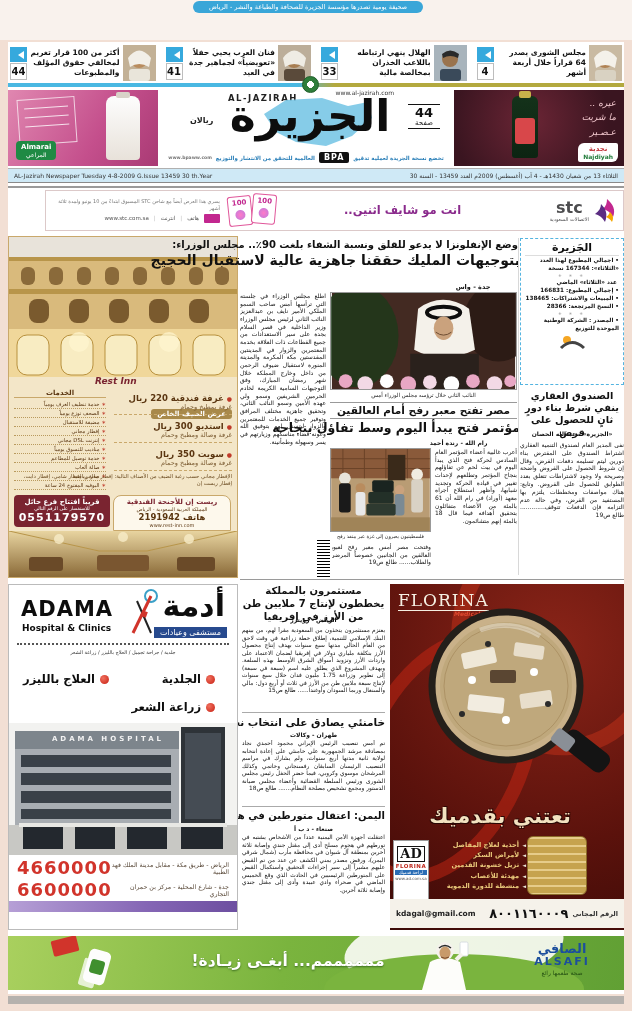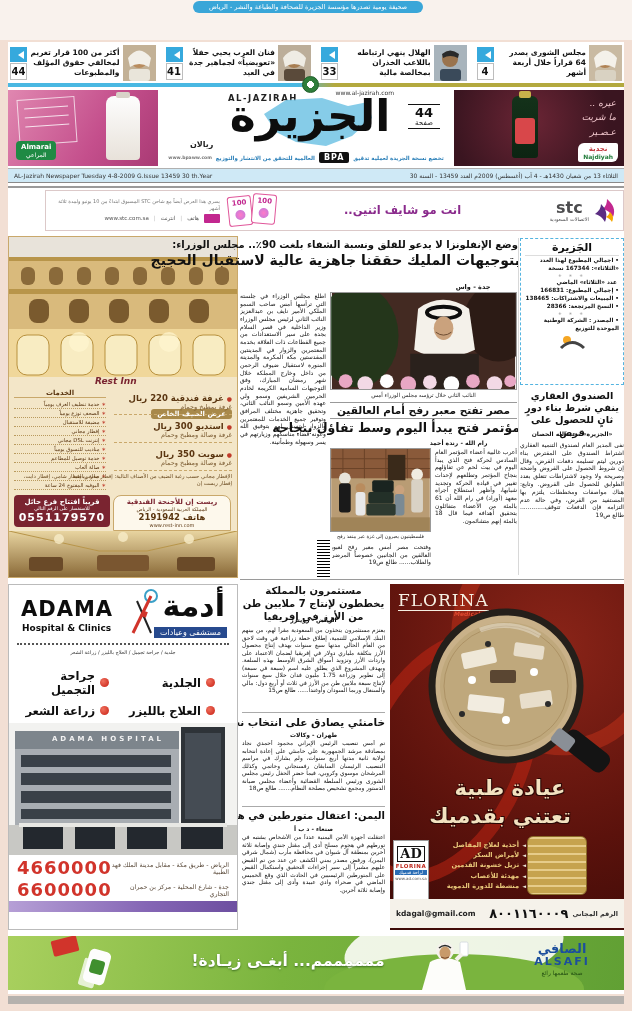--- a/index.html
+++ b/index.html
@@ -35,21 +35,21 @@
   .naj-bottle:before{content:"";position:absolute;left:7px;top:-5px;width:12px;height:7px;background:#c8b24a;border-radius:2px;}
   .naj-bottle:after{content:"";position:absolute;left:3px;top:22px;width:20px;height:26px;background:#d8474a;border-radius:3px;}
   .naj-logo{position:absolute;right:6px;bottom:4px;background:#fff;border-radius:6px 2px 6px 2px;padding:2px 5px;text-align:center;}
   .naj-logo .ar{color:#c2343a;font-size:7px;font-weight:bold;display:block;}
   .naj-logo .en{color:#1f7a38;font-size:6px;font-weight:bold;display:block;}
   .logoblock{left:160px;top:88px;width:292px;height:62px;}
   .lb-site{position:absolute;right:58px;top:1px;font-size:6px;color:#333;}
   .lb-en{position:absolute;left:68px;top:5px;font-size:8.5px;font-weight:bold;letter-spacing:1.5px;color:#222;}
   .lb-map{position:absolute;left:96px;top:8px;width:120px;height:52px;}
   .lb-ar{position:absolute;left:40px;top:-2px;width:220px;text-align:center;font-size:44px;font-weight:bold;direction:rtl;line-height:60px;letter-spacing:-2px;color:#0d0d0d;}
-  .lb-price{position:absolute;left:30px;top:28px;font-size:8px;font-weight:bold;direction:rtl;color:#222;margin-top:24px;}
+  .lb-price{position:absolute;left:30px;top:28px;font-size:8px;font-weight:bold;direction:rtl;color:#222;}
   .lb-pages{position:absolute;right:12px;top:16px;width:32px;text-align:center;border-top:1.5px solid #111;border-bottom:1.5px solid #111;padding:1px 0;}
   .lb-pages .n{font-size:13px;font-weight:bold;display:block;line-height:13px;}
   .lb-pages .l{font-size:7px;display:block;}
   .bpa{left:160px;top:150px;width:292px;height:15px;display:flex;direction:rtl;align-items:center;justify-content:center;gap:4px;font-size:5.5px;color:#2a7fb8;font-weight:bold;}
   .bpa-box{background:#111;color:#fff;font-size:8px;font-weight:bold;padding:1px 5px;border-radius:2px;letter-spacing:1px;}
   .bpa-site{font-size:4.5px;color:#777;direction:ltr;}
   
   .datebar{left:8px;top:168px;width:616px;height:15px;background:#cfe9f6;border-top:1px solid #b0b0b0;border-bottom:1px solid #8a8a8a;
            display:flex;align-items:center;justify-content:space-between;padding:0 6px;box-sizing:border-box;font-size:6px;color:#333;}
   .date-pill{position:absolute;left:193px;top:1px;width:230px;height:12px;background:#3aa6d8;border-radius:7px;color:#fff;
@@ -549,24 +549,20 @@
     </svg>
     <div class="ad-wave"></div>
     <div class="ad-tag">جلدية / جراحة تجميل / العلاج بالليزر / زراعة الشعر</div>
     <div class="ad-grid">
       <div class="ad-cell">
           <span class="ad-dot"></span>
           <span>الجلدية</span>
         </div>
       <div class="ad-cell">
           <span class="ad-dot"></span>
-          <span>جراحة التجميل</span>
-        </div>
-      <div class="ad-cell">
-          <span class="ad-dot"></span>
           <span>العلاج بالليزر</span>
         </div>
       <div class="ad-cell">
           <span class="ad-dot"></span>
           <span>زراعة الشعر</span>
         </div>
     </div>
     <svg class="ad-photo" viewBox="0 0 228 132">
       <rect width="228" height="132" fill="#f2f2f0"></rect>
       <rect x="6" y="26" width="164" height="76" fill="#a8adb2"></rect>
@@ -621,21 +617,20 @@
           <circle cx="104" cy="120" r="4" fill="#fff"></circle>
         <circle cx="86" cy="44" r="3" fill="#2a2a2a"></circle>
           <circle cx="146" cy="104" r="3" fill="#2a2a2a"></circle>
           <circle cx="60" cy="114" r="3" fill="#2a2a2a"></circle>
         <ellipse cx="104" cy="86" rx="62" ry="60" fill="none" stroke="#9a7b4e" opacity="0.5"></ellipse>
       </g>
       <path d="M78,30 a66,66 0 0 1 60,6" stroke="#fff" stroke-width="5" fill="none" opacity="0.35"></path>
       <rect x="158" y="140" width="52" height="22" rx="8" fill="#141414" transform="rotate(38 184 151)"></rect>
       <rect x="150" y="132" width="22" height="16" rx="4" fill="#8a8f96" transform="rotate(38 161 140)"></rect>
     </svg>
-    <div class="fl-h1">عيادة طبية</div>
     <div class="fl-h2">تعتني بقدميك</div>
     <ul class="fl-feats">
       <li>أحذية لعلاج المفاصل</li>
       <li>لأمراض السكر</li>
       <li>تزيل خشونة القدمين</li>
       <li>مهدئة للأعصاب</li>
       <li>منشطة للدورة الدموية</li>
     </ul>
     <div class="fl-panel"></div>
     <div class="fl-logo">

